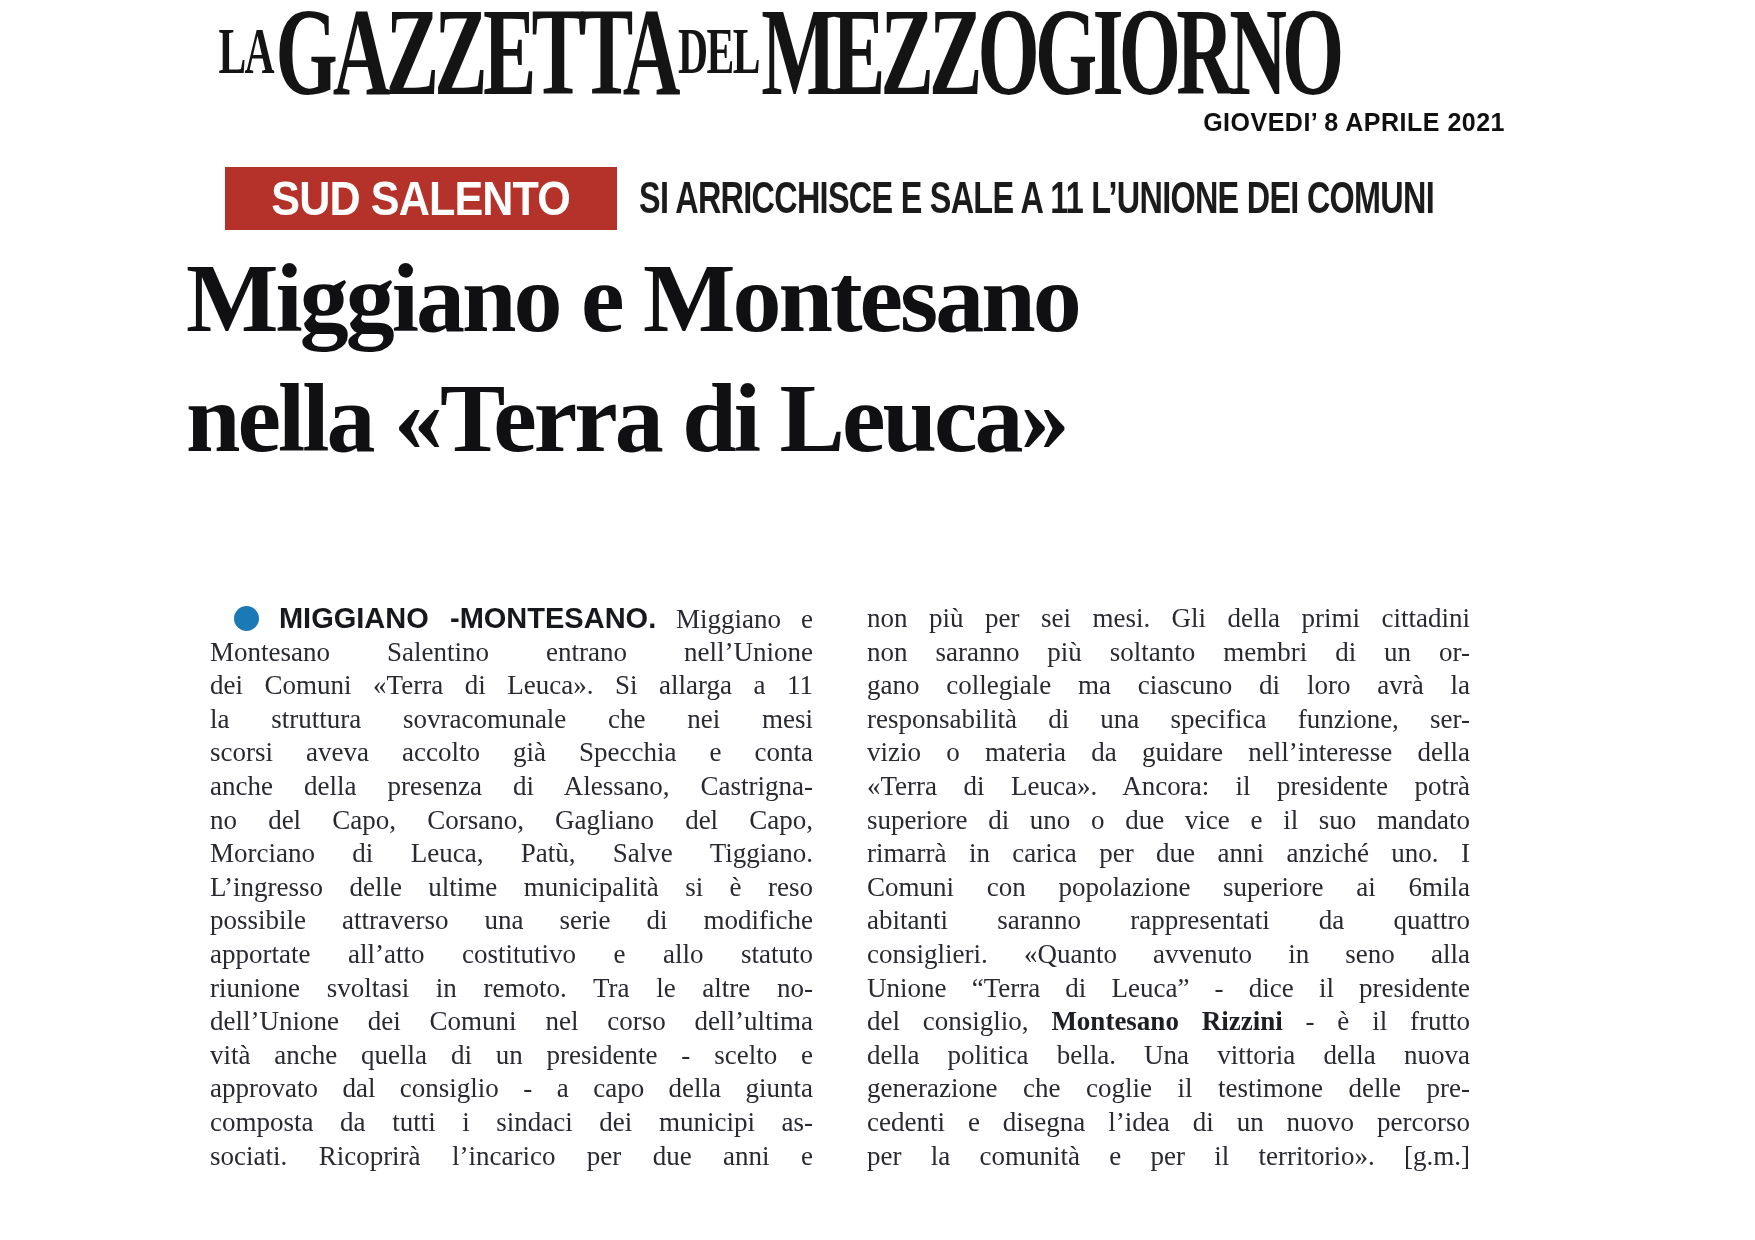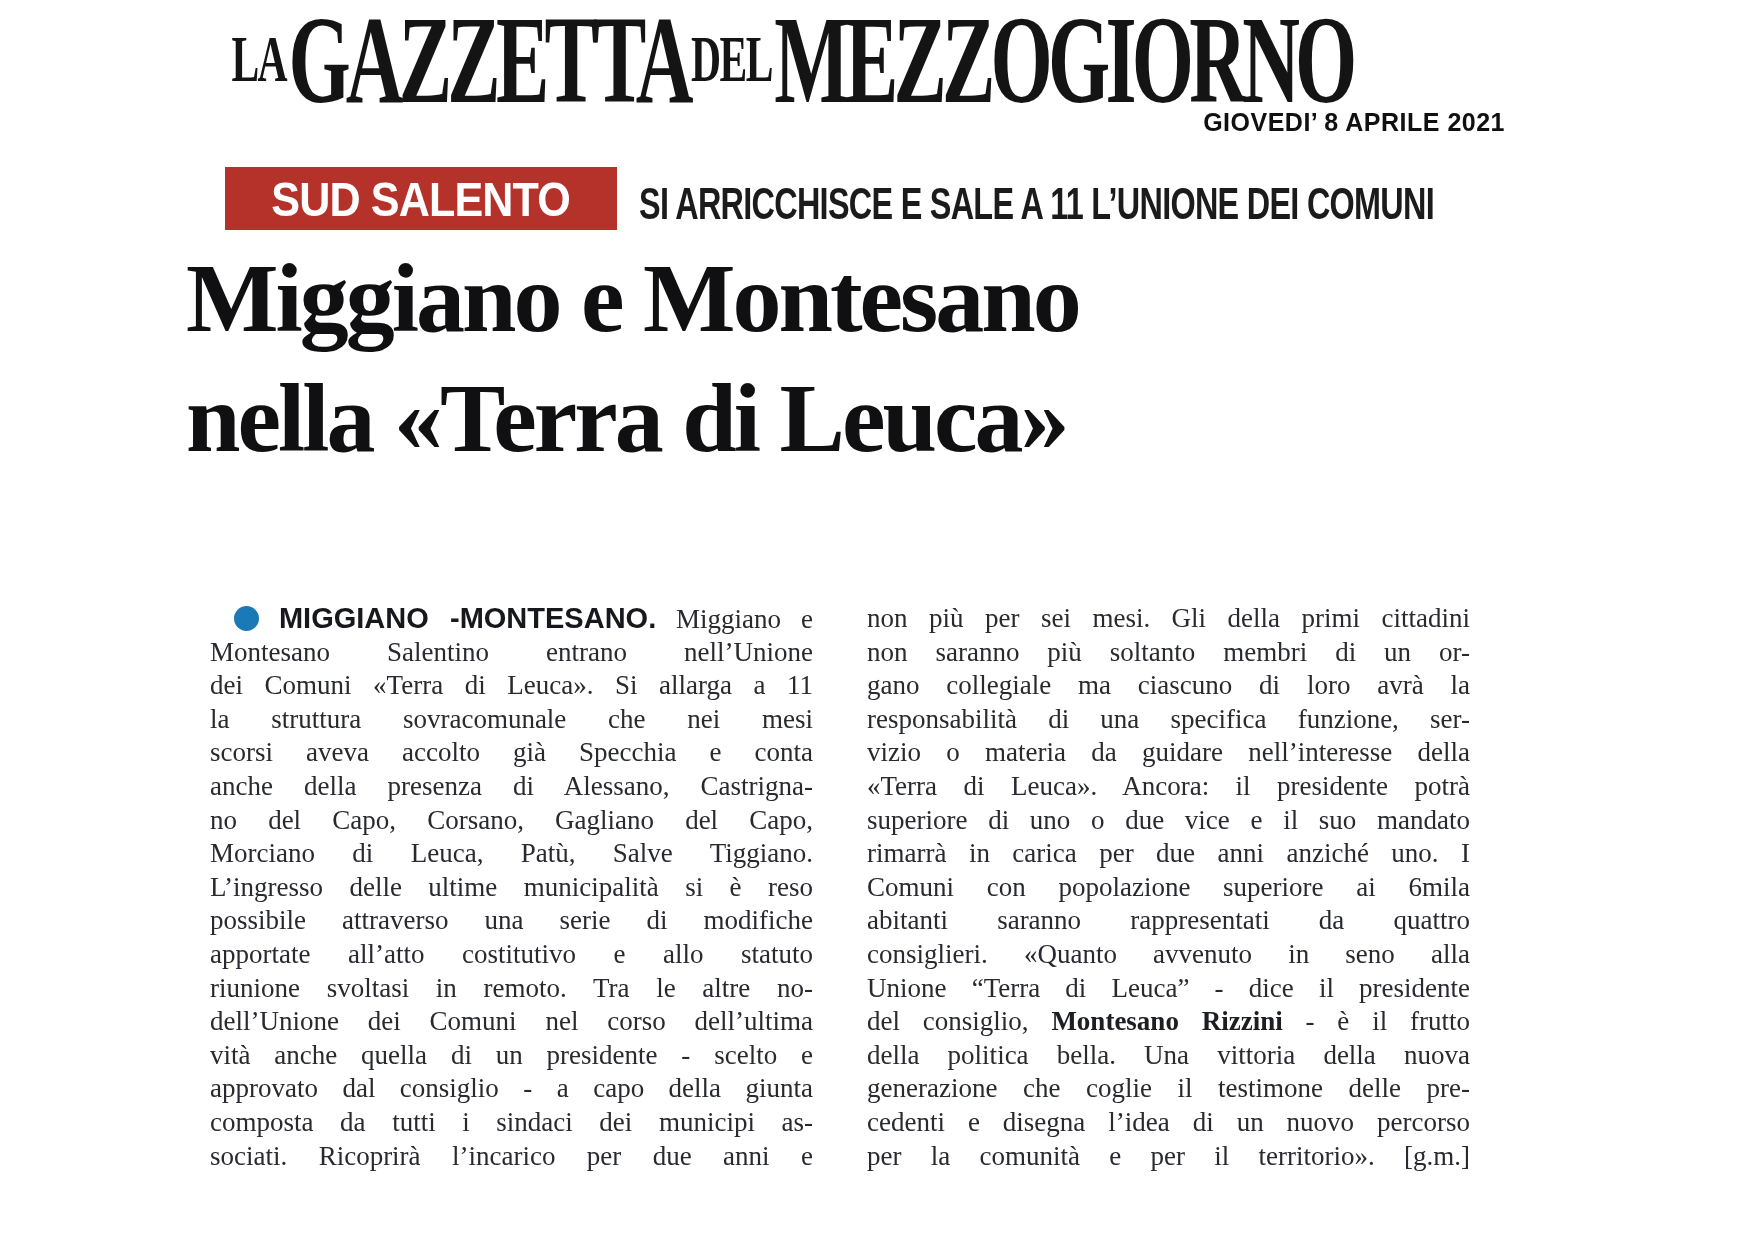--- a/index.html
+++ b/index.html
@@ -3,42 +3,42 @@
 <meta charset="utf-8">
 <style>
   html,body { margin:0; padding:0; background:#ffffff; }
   .page {
     position:relative; width:1755px; height:1240px; background:#ffffff;
     overflow:hidden; font-family:"Liberation Serif", serif;
   }
 
   
   .masthead {
-    position:absolute; left:229px; top:2px; width:1125px; height:108px;
-    display:flex; align-items:flex-end; justify-content:flex-start;
+    position:absolute; left:216px; top:2px; width:1125px; height:108px;
+    display:flex; align-items:flex-start; justify-content:flex-start;
   }
   .masthead-inner {
     display:flex; align-items:center; white-space:nowrap;
     font-family:"Liberation Serif", serif; font-weight:bold; color:#141414;
     transform:scale(0.80, 1.26); transform-origin:left center;
   }
   .m-big   { font-size:100px; letter-spacing:-6px; line-height:1; }
   .m-small { font-size:52px;  letter-spacing:-2px; line-height:1; padding:0 3px; }
 
   
   .date-line {
     position:absolute; top:108px; right:250px;
     font-family:"Liberation Sans", sans-serif; font-weight:bold;
     font-size:25px; color:#101010; letter-spacing:0.5px;
   }
 
   
   .kicker-row {
     position:absolute; left:225px; top:166px; height:64px;
-    display:flex; align-items:flex-end;
+    display:flex; align-items:center;
   }
   .section-box {
     width:392px; height:63px; background:#b5322a;
     display:flex; align-items:center; justify-content:center; flex:none;
   }
   .section-label {
     font-family:"Liberation Sans", sans-serif; font-weight:bold;
     font-size:49px; color:#ffffff; letter-spacing:-1px;
     transform:scaleX(0.88); transform-origin:center; white-space:nowrap;
   }

